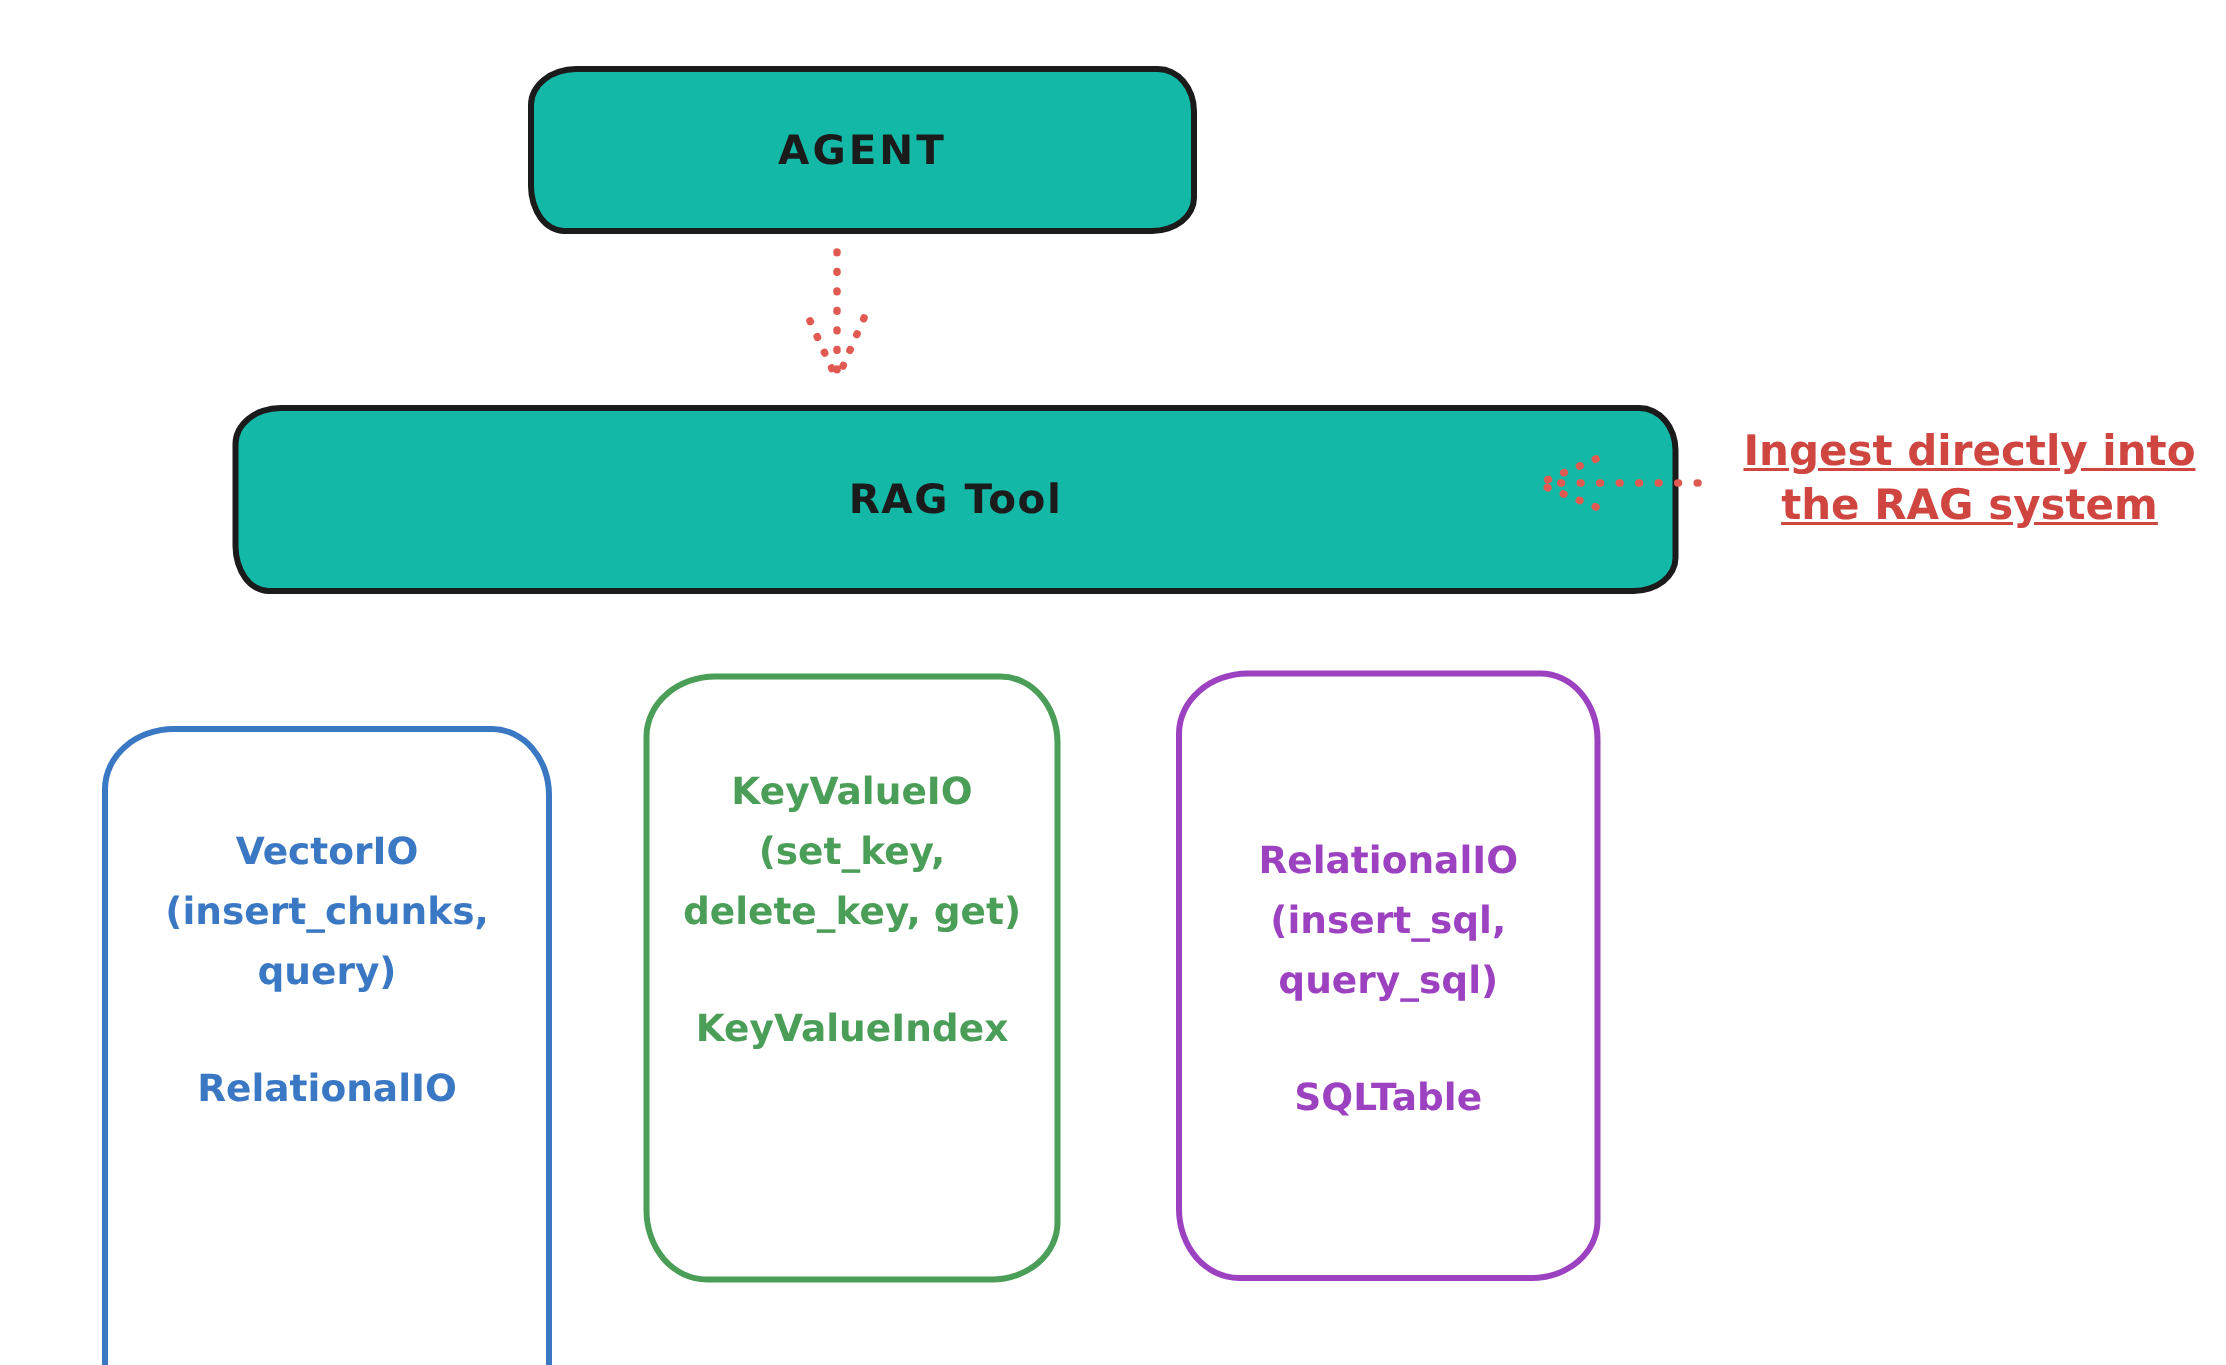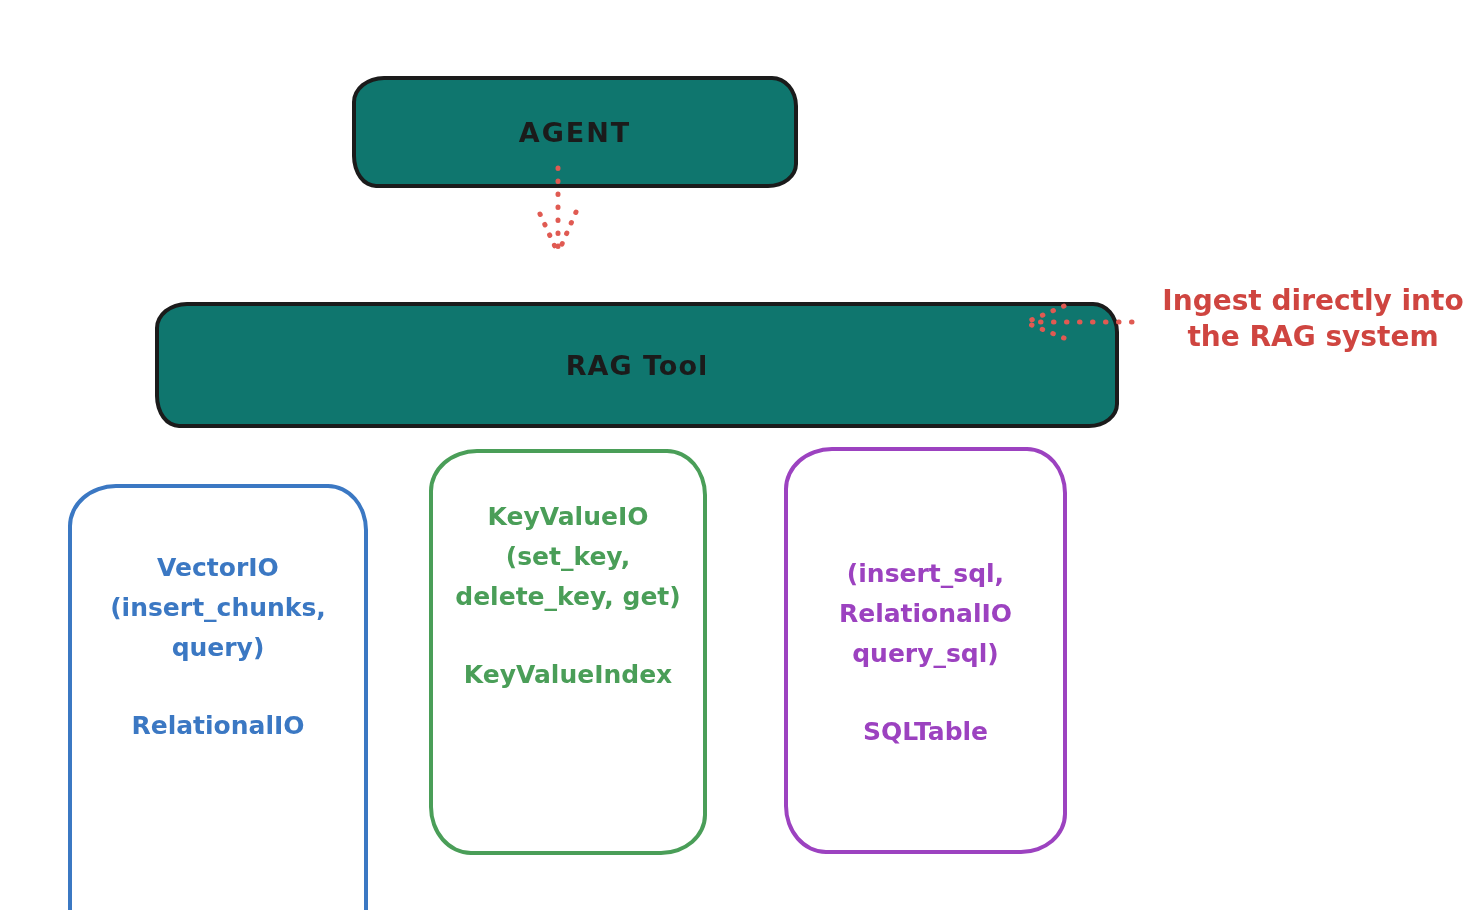--- a/index.html
+++ b/index.html
@@ -12,25 +12,24 @@
     position: relative;
     width: 1484px;
     height: 910px;
     background: #ffffff;
     overflow: hidden;
   }
   
   .sketch-box {
     position: absolute;
     box-sizing: border-box;
-    background: #0f766e;
+    background: #14b8a6;
     display: flex;
     align-items: center;
     justify-content: center;
-    margin-top: 32px;
   }
   .black-box {
     border: 4px solid #1b1b1b;
     border-radius: 32px 26px 30px 24px / 26px 30px 24px 32px;
   }
   .black-box .box-label {
     font-size: 27px;
     font-weight: 600;
     color: #1b1b1b;
     letter-spacing: 2px;
@@ -43,21 +42,21 @@
   .backend-box {
     position: absolute;
     box-sizing: border-box;
     background: #ffffff;
     border-width: 4px;
     border-style: solid;
     border-radius: 48px 40px 46px 42px / 42px 46px 40px 48px;
     text-align: center;
   }
   #backend-vector     { left: 68px;  top: 452px; width: 300px; height: 496px; padding-top: 60px; margin-top: 32px; }
-  #backend-keyvalue   { left: 429px; top: 449px; width: 278px; height: 406px; padding-top: 44px; }
+  #backend-keyvalue   { left: 429px; top: 449px; width: 278px; height: 406px; padding-top: 55px; }
   #backend-relational { left: 784px; top: 447px; width: 283px; height: 407px; padding-top: 103px; }
   .backend-line {
     font-size: 25px;
     font-weight: 600;
     line-height: 40px;
     white-space: nowrap;
   }
   .index-label {
     margin-top: 38px;
     font-size: 25px;
@@ -71,20 +70,21 @@
     left: 1142px;
     top: 283px;
     width: 342px;
     text-align: center;
   }
   .annotation-line {
     font-size: 28px;
     font-weight: 700;
     line-height: 36px;
     white-space: nowrap;
+    text-decoration: underline;
   }
 
   
   #arrow-layer {
     position: absolute;
     left: 0; top: 0;
     width: 1484px;
     height: 910px;
     pointer-events: none;
   }
@@ -140,19 +140,19 @@
   </div>
 
   <div class="backend-box" id="backend-keyvalue" style="border-color: rgb(74, 158, 88); color: rgb(74, 158, 88);">
     <div class="backend-line">KeyValueIO</div>
     <div class="backend-line">(set_key,</div>
     <div class="backend-line">delete_key, get)</div>
     <div class="index-label">KeyValueIndex</div>
   </div>
 
   <div class="backend-box" id="backend-relational" style="border-color: rgb(156, 66, 192); color: rgb(156, 66, 192);">
+    <div class="backend-line">RelationalIO</div>
     <div class="backend-line">(insert_sql,</div>
-    <div class="backend-line">RelationalIO</div>
     <div class="backend-line">query_sql)</div>
     <div class="index-label">SQLTable</div>
   </div>
 
 </div>
 
 </body></html>

